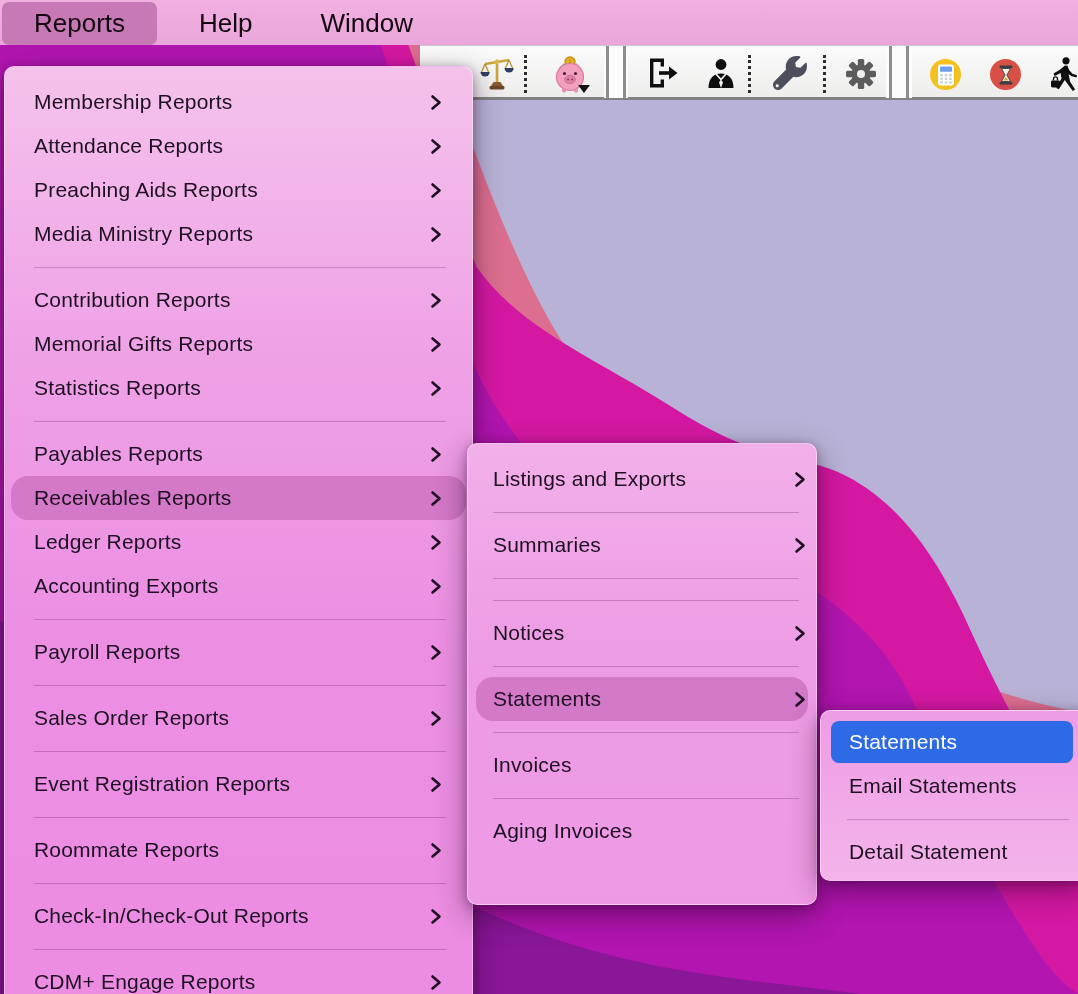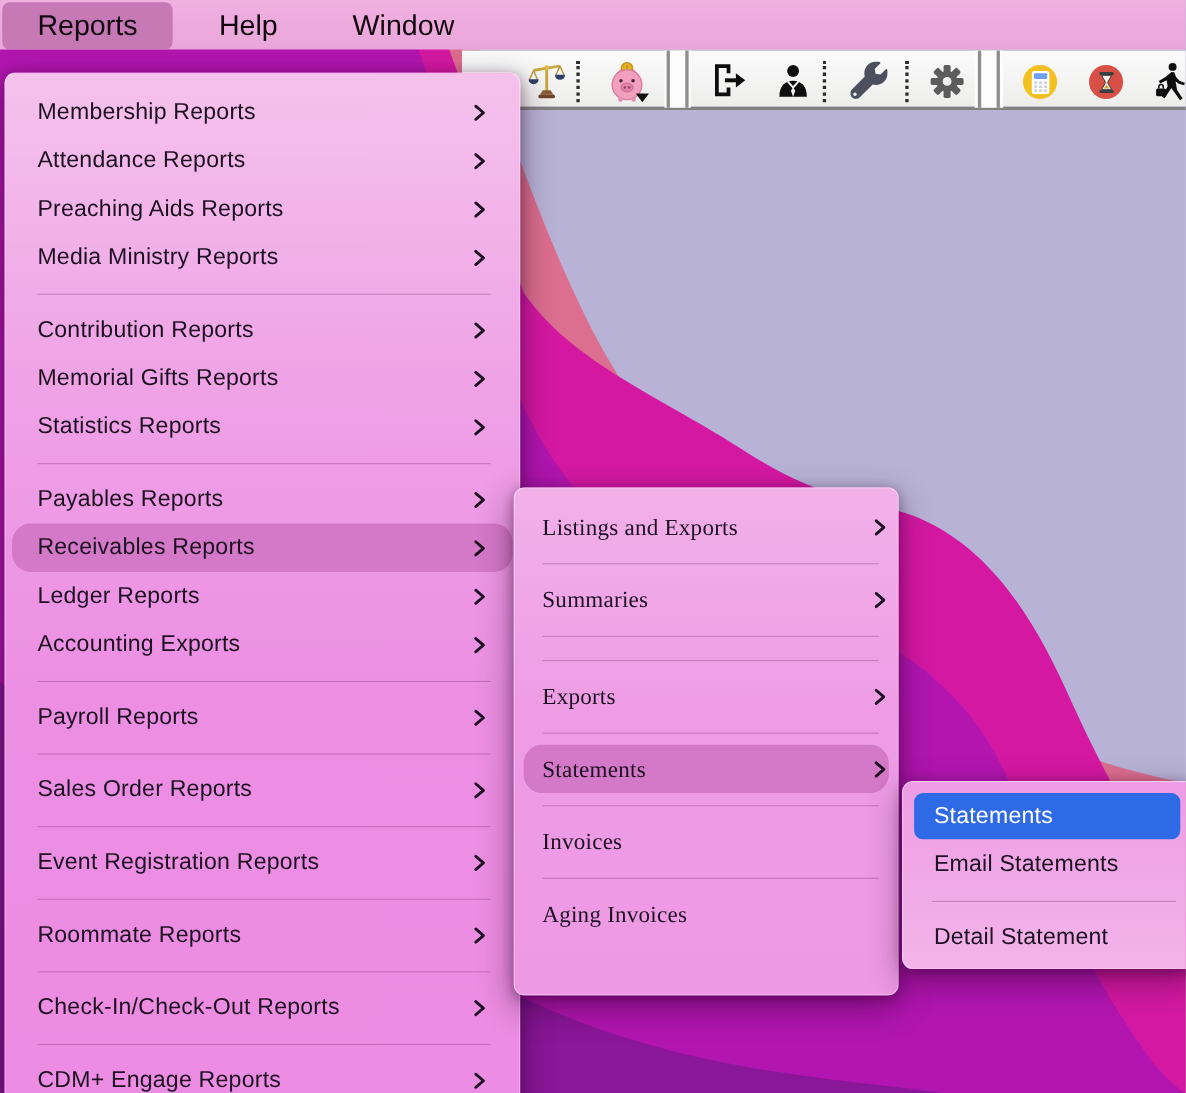--- a/index.html
+++ b/index.html
@@ -36,21 +36,21 @@
   #panel-reports{left:4px;top:46px;width:469px;height:942px;z-index:10;
     background:linear-gradient(180deg,#f5c2ec 0%,#efa2e6 30%,#ec8fe3 60%,#ec8ce2 100%);margin-top:20px;}
   #panel-receivables{left:467px;top:443px;width:350px;height:462px;z-index:15;
     background:linear-gradient(180deg,#f2b0e9 0%,#ee9ce5 45%,#ee99e4 100%);}
   #panel-statements{left:820px;top:710px;width:270px;height:171px;z-index:20;
     background:linear-gradient(180deg,#ee9ce5 0%,#f3b4e9 100%);}
 
   .pad-top{height:13px;}
   .mi{height:44px;display:flex;align-items:center;font-size:21px;color:#1d1022;letter-spacing:.2px;}
   #panel-reports .mi{padding:0 30px 0 29px;}
-  #panel-receivables .mi{padding:0 10px 0 25px;font-family:Liberation Serif, serif;}
+  #panel-receivables .mi{padding:0 10px 0 25px;}
   #panel-statements .mi{padding:0 20px 0 28px;}
   .chev{margin-left:auto;flex:none;}
   .gap{height:22px;display:flex;align-items:center;}
   .rule{height:1px;flex:1;background:rgba(95,25,90,.28);}
   #panel-reports .rule{margin:0 26px 0 29px;}
   #panel-receivables .rule{margin:0 17px 0 25px;}
   #panel-statements .rule{margin:0 20px 0 26px;}
 
   .hl{background:#d478c8;border-radius:17px;gap:17px;}
   #panel-reports .mi.hl{margin:0 6px;padding:0 24px 0 23px;}
@@ -362,21 +362,21 @@
           <polyline points="2.5,2.5 9.5,8.5 2.5,14.5" fill="none" stroke="#1d1022" stroke-width="2.6" stroke-linecap="round" stroke-linejoin="round"></polyline>
         </svg>
     </div>
     <div class="gap">
         <div class="rule"></div>
       </div>
     <div class="gap">
         <div class="rule"></div>
       </div>
     <div class="mi">
-      <span>Exports</span>
+      <span>Notices</span>
       <svg class="chev" width="12" height="17" viewBox="0 0 12 17">
           <polyline points="2.5,2.5 9.5,8.5 2.5,14.5" fill="none" stroke="#1d1022" stroke-width="2.6" stroke-linecap="round" stroke-linejoin="round"></polyline>
         </svg>
     </div>
     <div class="gap">
         <div class="rule"></div>
       </div>
     <div class="mi hl">
       <span>Statements</span>
       <svg class="chev" width="12" height="17" viewBox="0 0 12 17">

